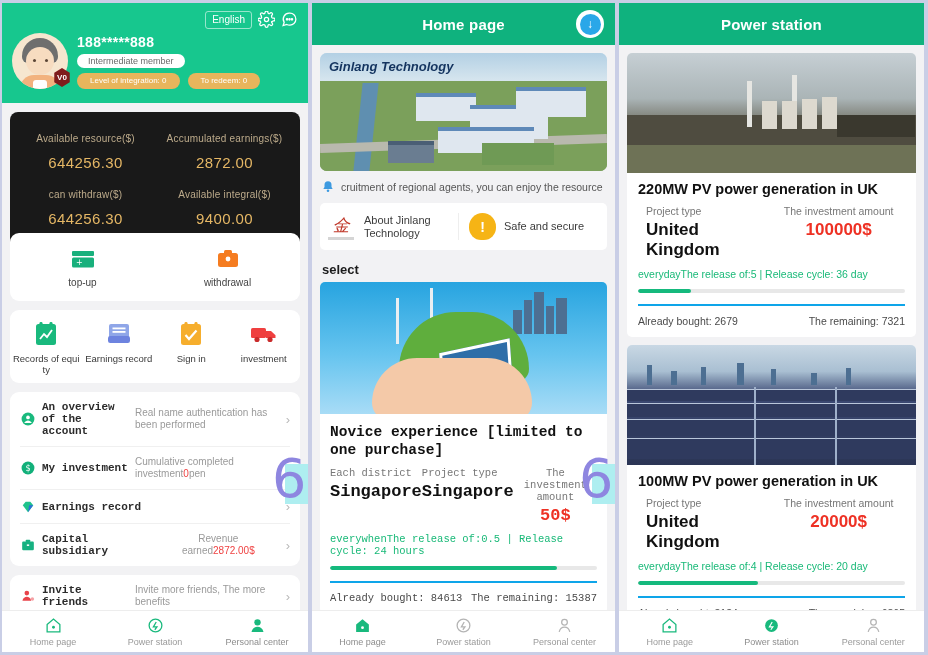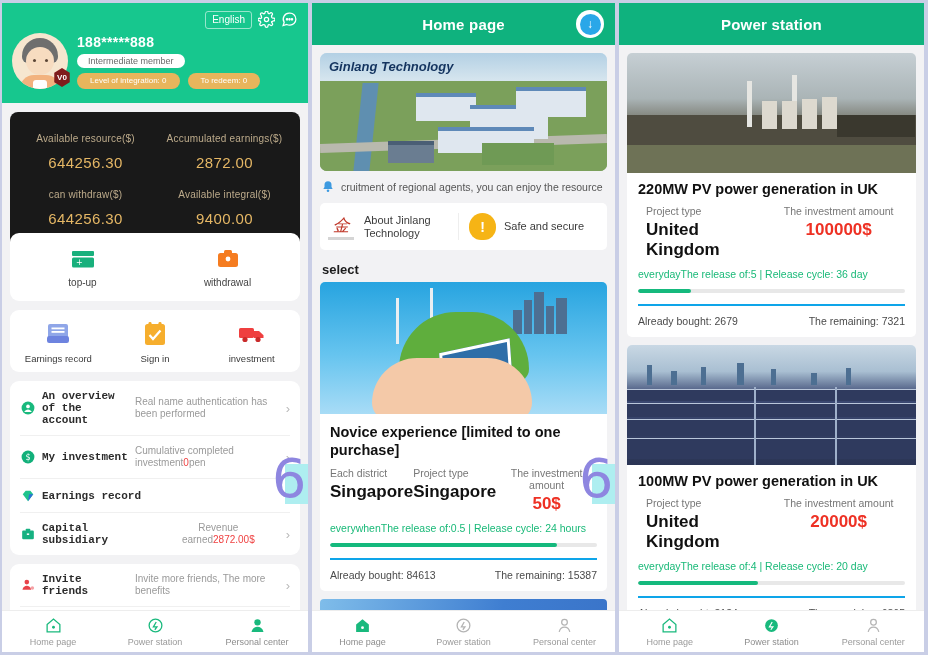--- a/index.html
+++ b/index.html
@@ -212,21 +212,21 @@
     background: #2e6ea8; border: 3px solid #fff; transform: rotate(-12deg) skewX(-8deg);
   }
   .hand {
     position: absolute; left: 52px; bottom: -6px; width: 160px; height: 62px;
     background: #f4c9a8; border-radius: 80px 80px 30px 30px;
   }
   .city { position: absolute; right: 34px; top: 10px; width: 60px; height: 42px; }
   .city i { position: absolute; bottom: 0; background: #4d6f92; display: block; }
   .mill { position: absolute; background: #e9eef2; width: 3px; height: 46px; }
 
-  .prod-body { padding: 9px 10px 10px; }
+  .prod-body { padding: 9px 10px 10px; font-family: Liberation Mono, monospace; }
   .prod-name { font-size: 14.5px; font-weight: bold; color: #111; line-height: 18px; }
   .meta-row { display: flex; margin-top: 8px; }
   .meta { flex: 1; }
   .meta.c2 { flex: 1; }
   .meta.c3 { flex: 1.35; text-align: center; }
   .meta-lbl { font-size: 10.5px; color: #777; }
   .meta-val { font-size: 17px; color: #111; font-weight: bold; margin-top: 3px; }
   .meta-val.red { color: #ee3124; }
   .rel-line { font-size: 10.5px; color: #19b978; margin-top: 8px; }
   .bar { height: 4px; background: #e8e8e8; border-radius: 3px; margin-top: 9px; overflow: hidden; }
@@ -342,20 +342,31 @@
               <circle cx="11" cy="9" r="2.4" fill="#fff"></circle>
             </svg>
         </div>
         <div class="act-lbl">withdrawal</div>
       </div>
     </div>
 
     <div class="quad-card">
       <div class="quad">
         <div class="quad-ico">
+          <svg width="22" height="24" viewBox="0 0 22 24">
+              <rect x="1" y="2" width="20" height="21" rx="2.5" fill="#19b97d"></rect>
+              <rect x="4.5" y="0" width="3" height="4" rx="1.2" fill="#19b97d"></rect>
+              <rect x="14.5" y="0" width="3" height="4" rx="1.2" fill="#19b97d"></rect>
+              <polyline points="5,17 9,12 12,15 17,8" fill="none" stroke="#fff" stroke-width="1.8"></polyline>
+            </svg>
+        </div>
+        <div class="quad-lbl">Records of equity</div>
+      </div>
+      <div class="quad">
+        <div class="quad-ico">
           <svg width="24" height="22" viewBox="0 0 24 22">
               <rect x="2" y="1" width="20" height="15" rx="2" fill="#8fa6e8"></rect>
               <rect x="1" y="13" width="22" height="7" rx="2.2" fill="#6d83df"></rect>
               <rect x="5.5" y="4.5" width="13" height="1.8" fill="#fff"></rect>
               <rect x="5.5" y="8" width="13" height="1.8" fill="#fff"></rect>
             </svg>
         </div>
         <div class="quad-lbl">Earnings record</div>
       </div>
       <div class="quad">

